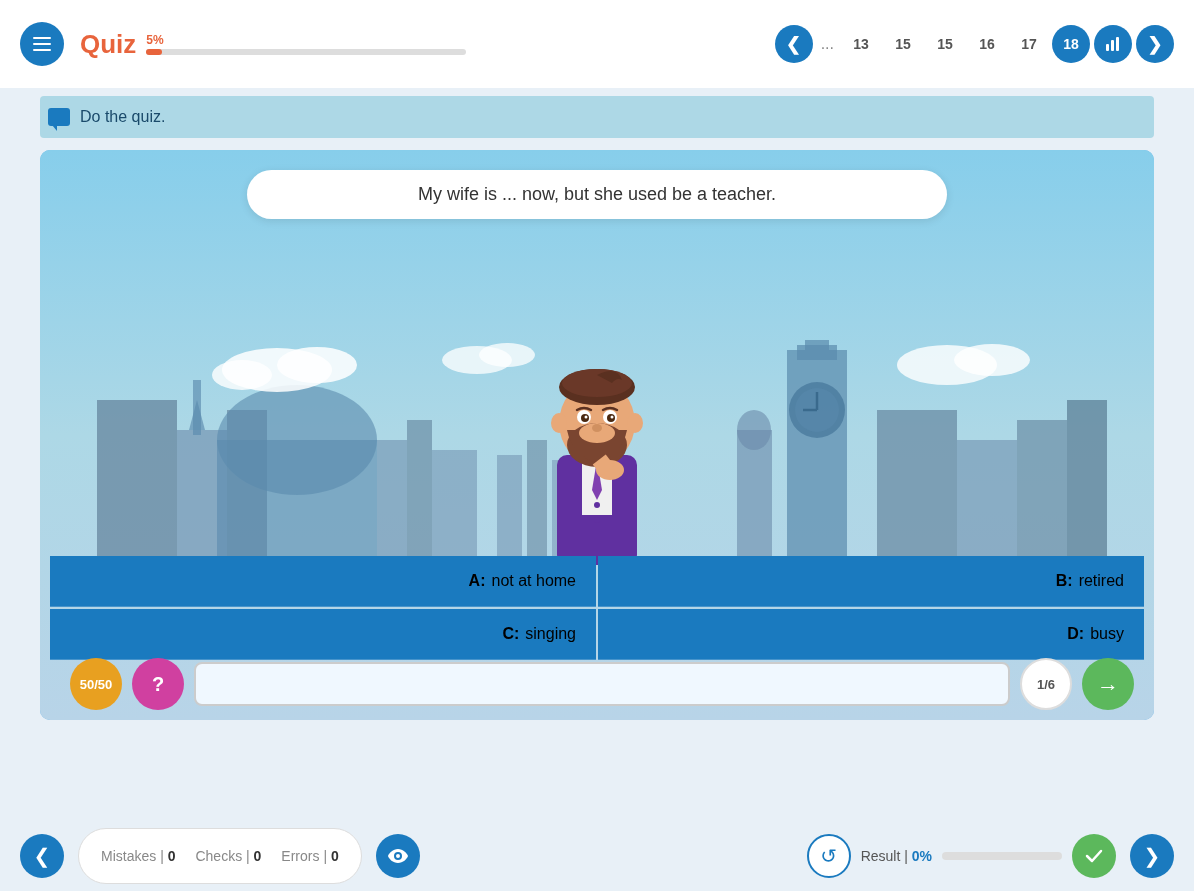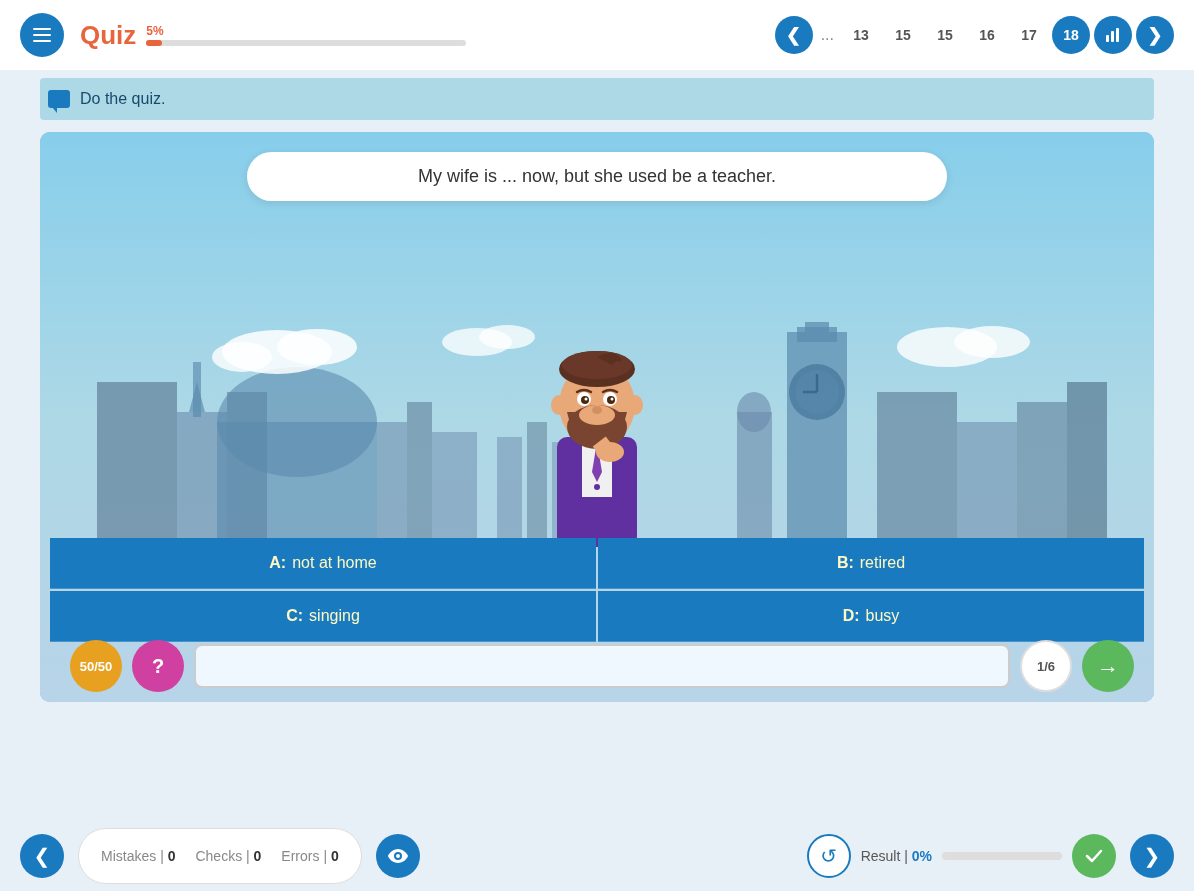--- a/index.html
+++ b/index.html
@@ -11,21 +11,21 @@
       overflow: hidden;
       position: relative;
     }
 
     
     .header {
       display: flex;
       align-items: center;
       padding: 10px 20px;
       background: #fff;
-      height: 70px;
+      height: 88px;
       position: relative;
       z-index: 10;
     }
     .menu-btn {
       width: 44px; height: 44px;
       background: #1a7abf;
       border-radius: 50%;
       display: flex; align-items: center; justify-content: center;
       cursor: pointer;
       flex-shrink: 0;
@@ -177,26 +177,26 @@
       position: absolute;
       bottom: 60px;
       left: 10px; right: 10px;
       display: grid;
       grid-template-columns: 1fr 1fr;
       gap: 2px;
       z-index: 5;
     }
     .answer-opt {
       background: #1a7abf;
-      color: #fef9c3;
+      color: #000000;
       padding: 16px 20px;
       font-size: 16px;
       cursor: pointer;
       border: none;
-      text-align: center;
+      text-align: right;
       border-bottom: 1px solid rgba(255,255,255,0.2);
     }
     .answer-opt .opt-label {
       font-weight: 700;
       margin-right: 6px;
     }
 
     
     .quiz-bottom {
       position: absolute;

